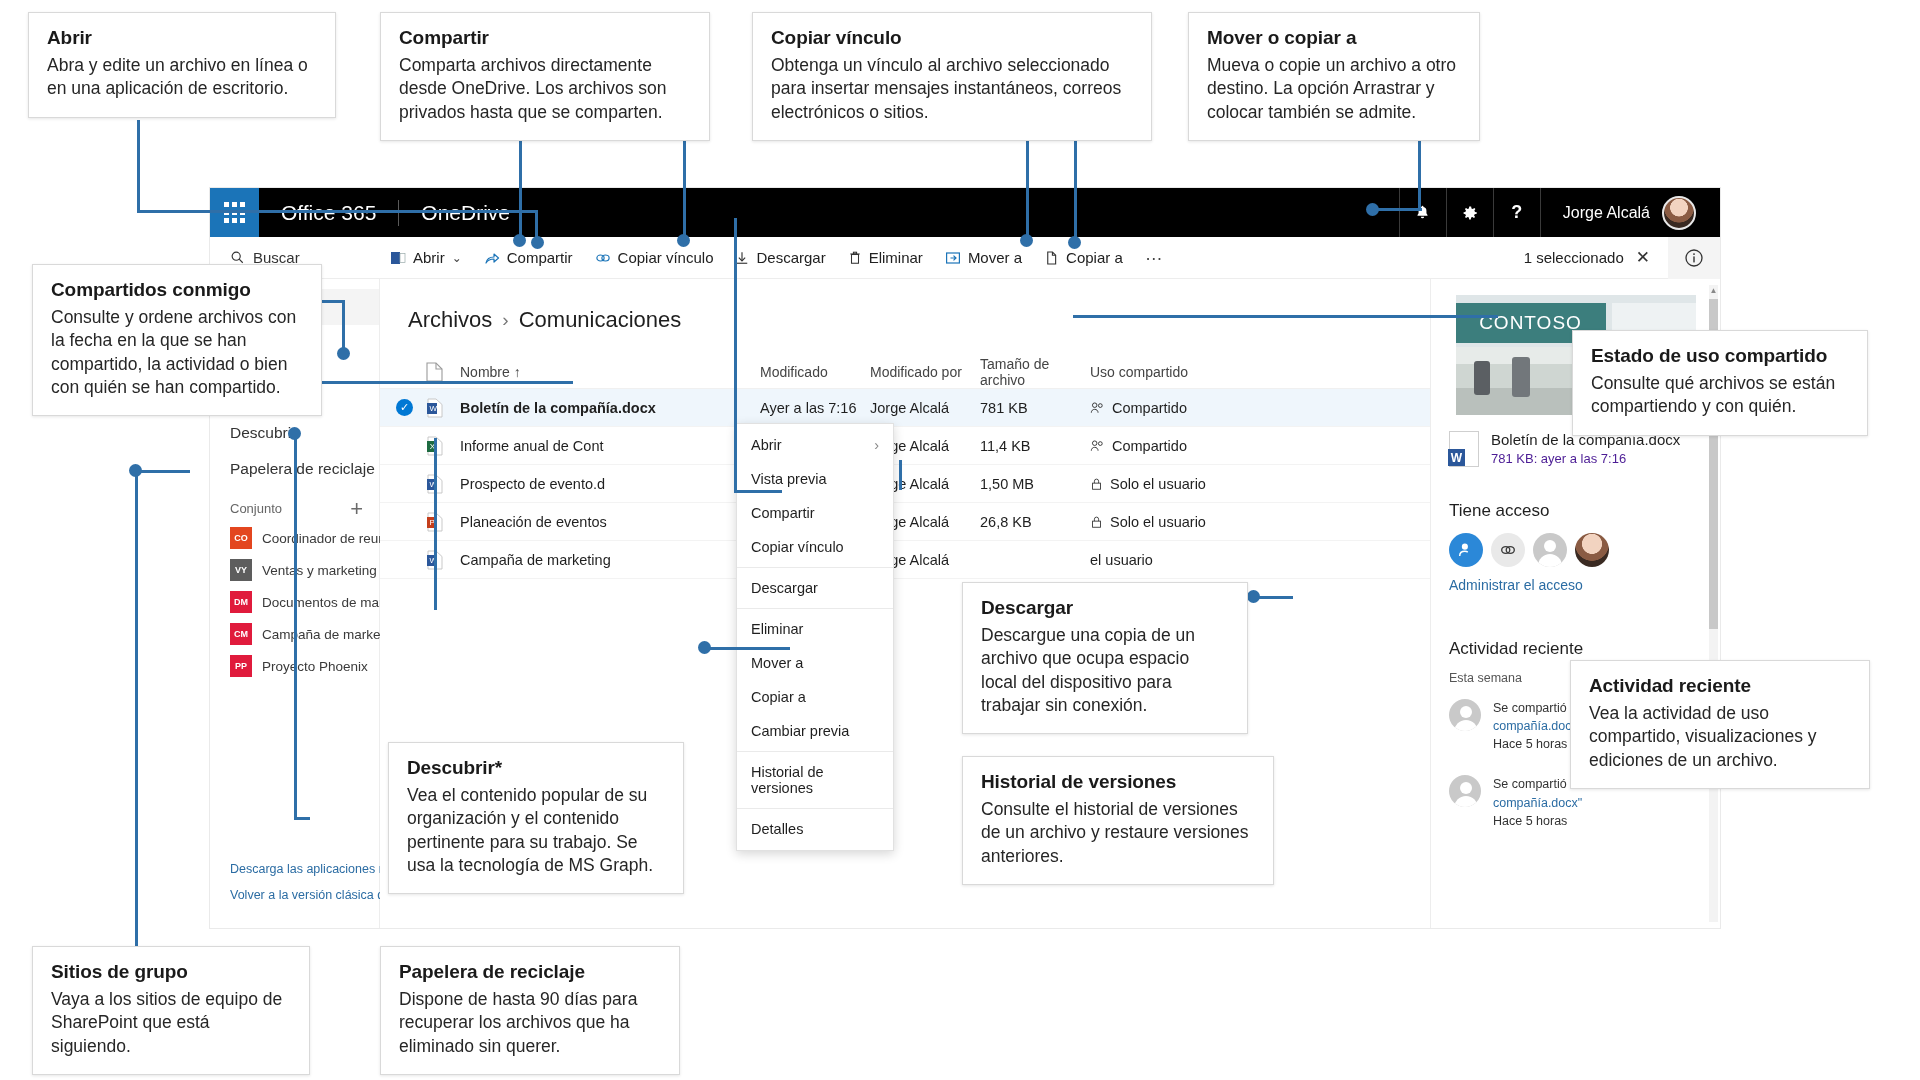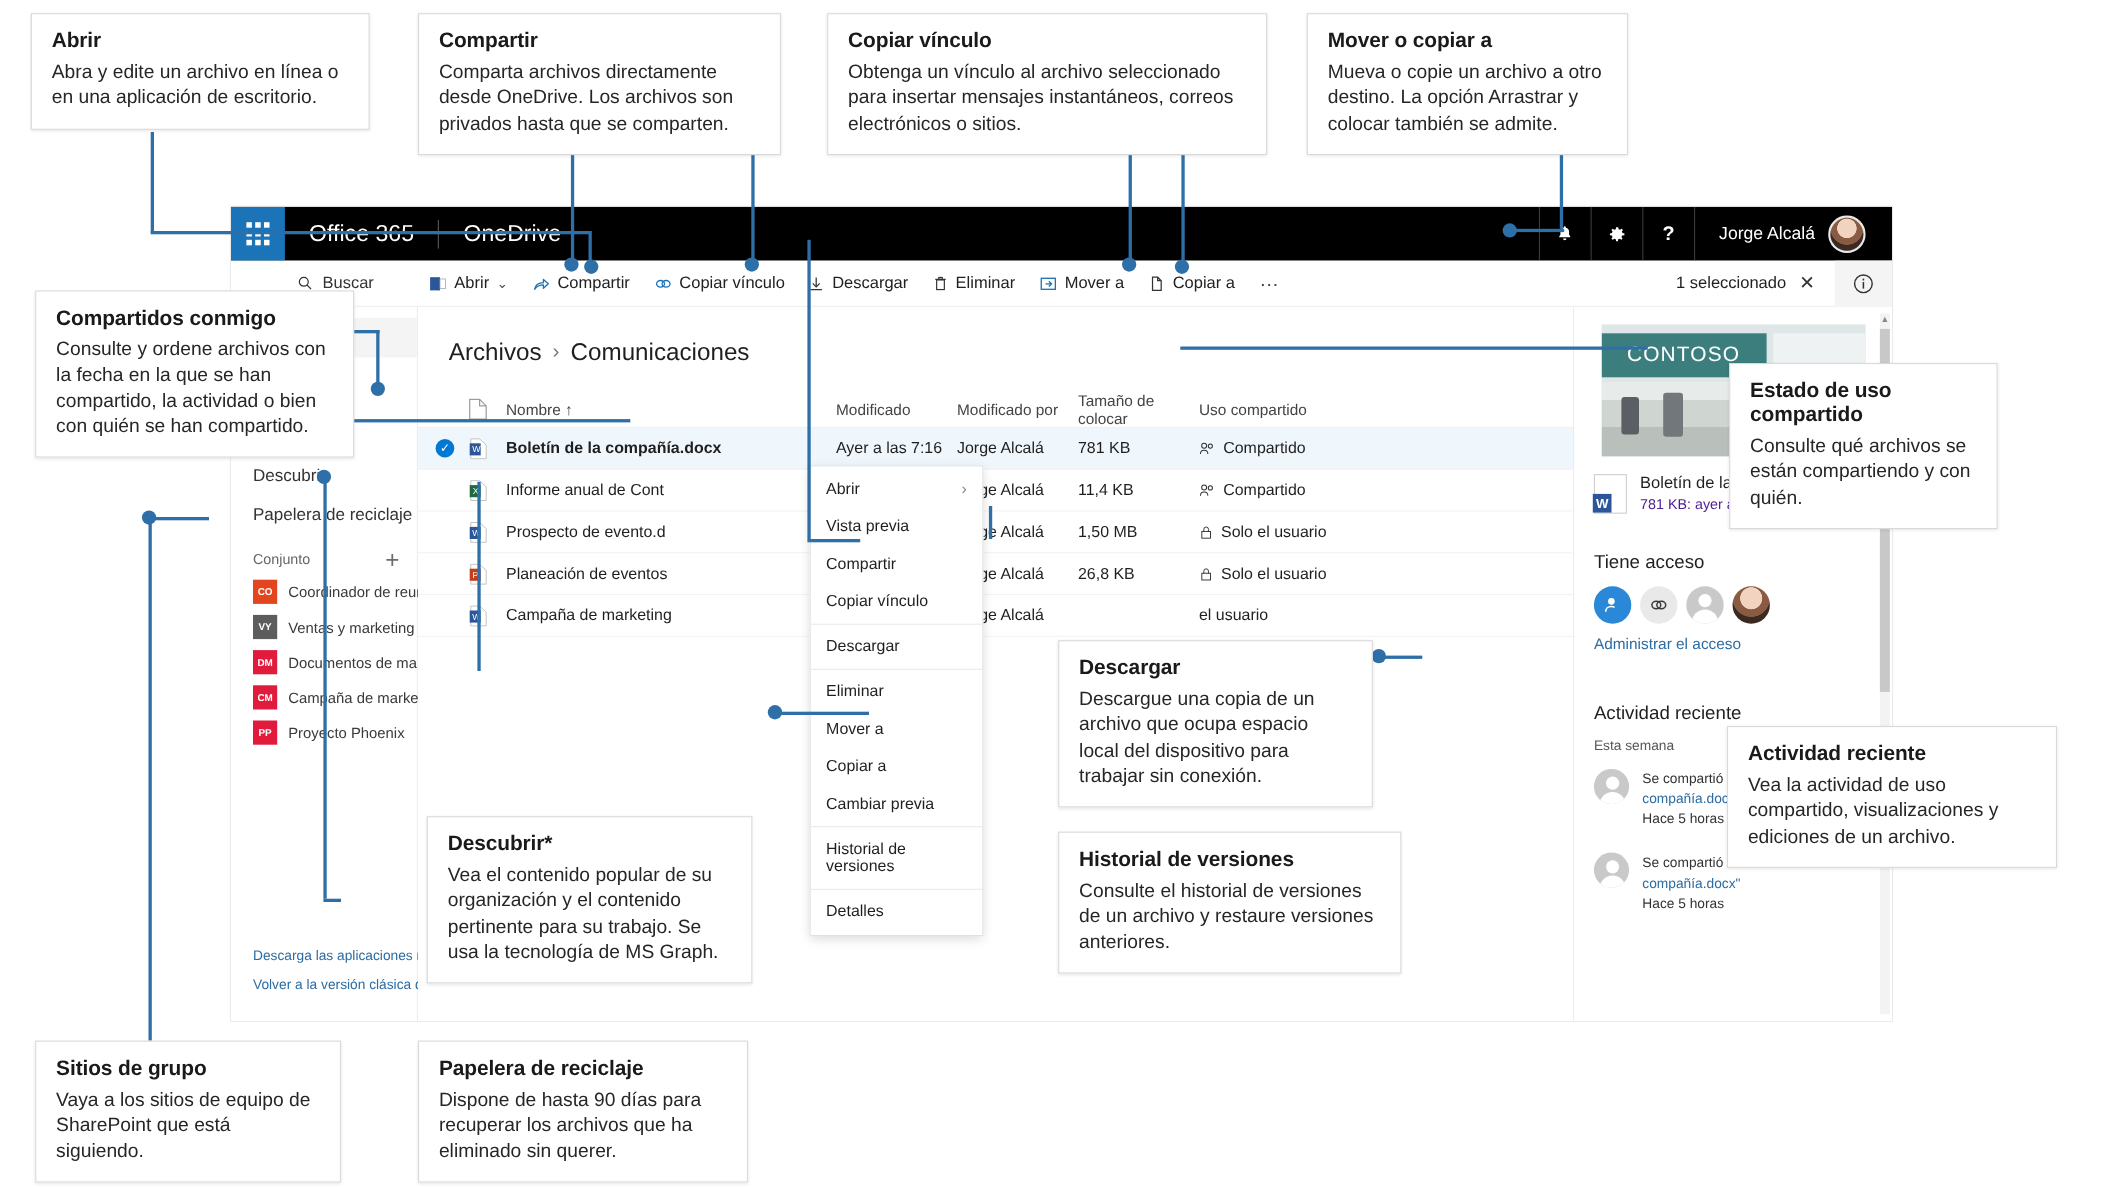--- a/index.html
+++ b/index.html
@@ -87,21 +87,21 @@
     background: radial-gradient(circle at 50% 32%, #f2d3c0 0 34%, #8a5b43 36% 58%, #3a2a22 60% 100%);
     border: 2px solid #e8e8e8;
   }
 
   
   .cmdbar {
     position: absolute; left: 0; top: 49px; width: 1510px; height: 42px;
     background: #fff; display: flex; align-items: center;
     border-bottom: 1px solid #ededed;
   }
-  .cmd-left { width: 170px; display: flex; align-items: center; padding-left: 20px; justify-content: center; }
+  .cmd-left { width: 170px; display: flex; align-items: center; padding-left: 20px; }
   .cmd-search { display: flex; align-items: center; gap: 8px; color: #333; font-size: 15px; }
   .cmd-items { display: flex; align-items: center; gap: 2px; }
   .cmd {
     display: flex; align-items: center; gap: 7px;
     padding: 6px 10px; font-size: 15px; color: #212121; white-space: nowrap;
   }
   .cmd svg { flex: none; }
   .cmd-right { margin-left: auto; display: flex; align-items: center; }
   .selcount { font-size: 15px; color: #212121; display: flex; align-items: center; gap: 12px; padding-right: 18px;}
   .infobtn {
@@ -479,21 +479,21 @@
           <div class="c-check"></div>
           <div class="c-icon">
             <svg width="17" height="20" viewBox="0 0 17 20">
                 <path d="M1 1h9l6 6v12H1z" fill="none" stroke="#9b9b9b" stroke-width="1.1"></path>
                 <path d="M10 1v6h6" fill="none" stroke="#9b9b9b" stroke-width="1.1"></path>
               </svg>
           </div>
           <div class="c-name hdrcell">Nombre ↑</div>
           <div class="c-mod hdrcell">Modificado</div>
           <div class="c-modby hdrcell">Modificado por</div>
-          <div class="c-size hdrcell">Tamaño de colocar</div>
+          <div class="c-size hdrcell">Tamaño de archivo</div>
           <div class="c-share hdrcell">Uso compartido</div>
         </div>
 
         <div class="row sel">
           <div class="c-check">
               <span class="chk">✓</span>
             </div>
           <div class="c-icon">
             <svg width="18" height="20" viewBox="0 0 18 20">
                 <path d="M2 1h8l6 5.5V19H2z" fill="#fff" stroke="#c3c3c3" stroke-width=".9"></path>
@@ -725,21 +725,21 @@
     <div class="c-title">Mover o copiar a</div>
     <div class="c-body">Mueva o copie un archivo a otro destino. La opción Arrastrar y colocar también se admite.</div>
   </div>
 
 
   <div class="callout" style="left:32px; top:264px; width:290px;">
     <div class="c-title">Compartidos conmigo</div>
     <div class="c-body">Consulte y ordene archivos con la fecha en la que se han compartido, la actividad o bien con quién se han compartido.</div>
   </div>
 
-  <div class="callout" style="left:1572px; top:330px; width:244px;">
+  <div class="callout" style="left:1572px; top:330px; width:296px;">
     <div class="c-title">Estado de uso compartido</div>
     <div class="c-body">Consulte qué archivos se están compartiendo y con quién.</div>
   </div>
 
   <div class="callout" style="left:962px; top:582px; width:286px;">
     <div class="c-title">Descargar</div>
     <div class="c-body">Descargue una copia de un archivo que ocupa espacio local del dispositivo para trabajar sin conexión.</div>
   </div>
 
   <div class="callout" style="left:1570px; top:660px; width:300px;">

